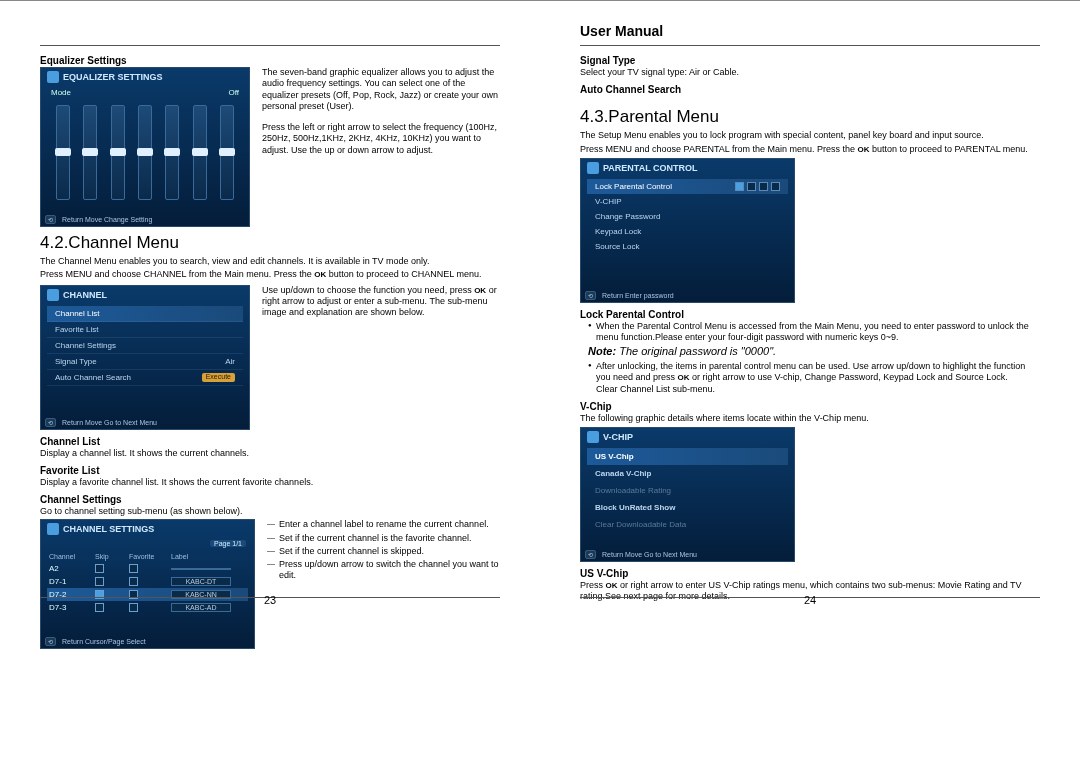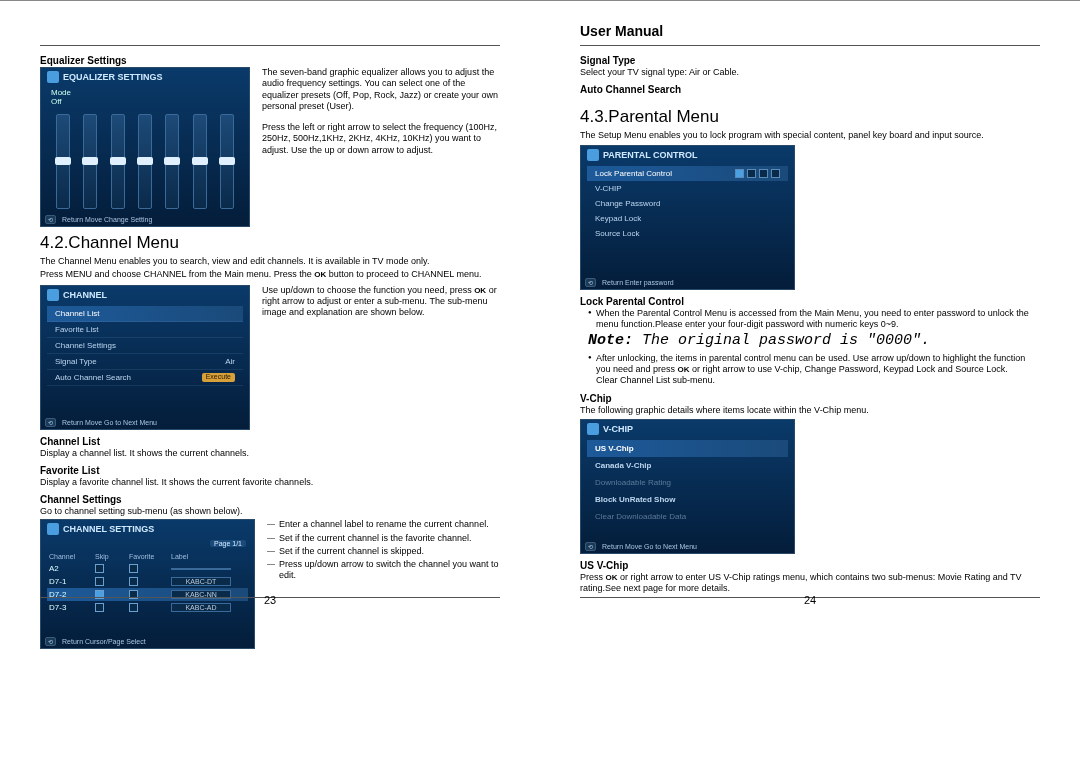--- a/index.html
+++ b/index.html
@@ -56,21 +56,21 @@
   h4 { font-size: 10px; font-weight: bold; margin: 6px 0 1px 0; }
   p { font-size: 9px; line-height: 1.25; margin-bottom: 2px; }
   .row { display:flex; gap:12px; align-items:flex-start; }
   .row .txt { flex:1; }
   ul.bul { list-style:none; padding-left:8px;}
   ul.bul li { position:relative; padding-left:8px; font-size:9px; line-height:1.25; margin-bottom:2px;}
   ul.bul li::before { content:"●"; position:absolute; left:0; top:1px; font-size:6px;}
   ul.dash { list-style:none; padding-left:0;}
   ul.dash li { position:relative; padding-left:12px; font-size:9px; line-height:1.25; margin-bottom:2px;}
   ul.dash li::before { content:"—"; position:absolute; left:0; top:0; font-size:8px;}
-  .note { font-style: italic; font-size:15px; margin:2px 0 2px 8px;font-family:Liberation Mono, monospace;}
+  .note { font-style: italic; font-size:11px; margin:2px 0 2px 8px;}
   .note .lbl { font-style: italic; font-weight:bold;}
 
   
   .tv {
     background: linear-gradient(180deg, #0a3a6a 0%, #041d3a 100%);
     border: 1px solid #2a4a6a;
     color: #dff;
     font-size: 8px;
     font-family: Arial, sans-serif;
     position: relative;
@@ -85,21 +85,21 @@
     width:12px; height:12px; background:#4a9edf; border-radius:2px;
     display:inline-block;
   }
   .tv-foot {
     position:absolute; bottom:2px; left:4px; right:4px;
     color:#a8c5e0; font-size:7px;
     display:flex; gap:6px; align-items:center;
   }
   .tv-foot .btn { background:#1a3a5a; border:1px solid #3a5a7a; border-radius:2px; padding:0 2px; font-size:6px;}
   .eq { width:210px; height:160px; }
-  .eq .moderow { display:flex; justify-content:space-between; padding:2px 10px 4px 10px; color:#cfe; font-size:8px;flex-direction:column;}
+  .eq .moderow { display:flex; justify-content:space-between; padding:2px 10px 4px 10px; color:#cfe; font-size:8px;}
   .eq-bars { display:flex; justify-content:space-around; padding:4px 8px;}
   .eq-bar { width:14px; height:95px; background:linear-gradient(180deg,#1d4a78,#0a2a4a); border:1px solid #3a6a9a; border-radius:2px; position:relative;}
   .eq-bar .knob { position:absolute; left:-2px; right:-2px; height:8px; top:42px; background:#e0f0ff; border-radius:2px;}
   .ch { width:210px; height:145px;}
   .ch-list { padding:2px 6px;}
   .ch-row { padding:3px 8px; font-size:8px; color:#bcd5ef; display:flex; justify-content:space-between; border-bottom:1px solid rgba(120,160,200,0.15);}
   .ch-row.sel { background:linear-gradient(90deg,#1d5a9a,#1a4a7a); color:#fff;}
   .ch-row .pill { background:#d7a038; color:#2a1a00; font-size:7px; padding:0 4px; border-radius:2px;}
   .cs { width:215px; height:130px;}
   .cs-head { font-size:8px; color:#cfe9ff; padding:2px 8px; display:flex; justify-content:space-between;}
@@ -289,20 +289,21 @@
   <div class="header">User Manual</div>
   <div class="page-rule-top"></div>
   <div class="content">
 
     <h4>Signal Type</h4>
     <p>Select your TV signal type: Air or Cable.</p>
     <h4>Auto Channel Search</h4>
 
     <h3 style="margin-top:12px">4.3.Parental Menu</h3>
     <p>The Setup Menu enables you to lock program with special content, panel key board and input source.</p>
+    <p><span>Press MENU and choose PARENTAL from the Main menu. Press the </span><b class="inlinebtn">OK</b><span> button to proceed to PARENTAL menu.</span></p>
 
     <div class="tv pc" style="margin-top:3px">
       <div class="tv-title">
           <span class="tv-icon"></span>
           <span>PARENTAL CONTROL</span>
         </div>
       <div class="pc-list">
         <div class="pc-row sel">
           <span>Lock Parental Control</span>
           <span class="stars">

